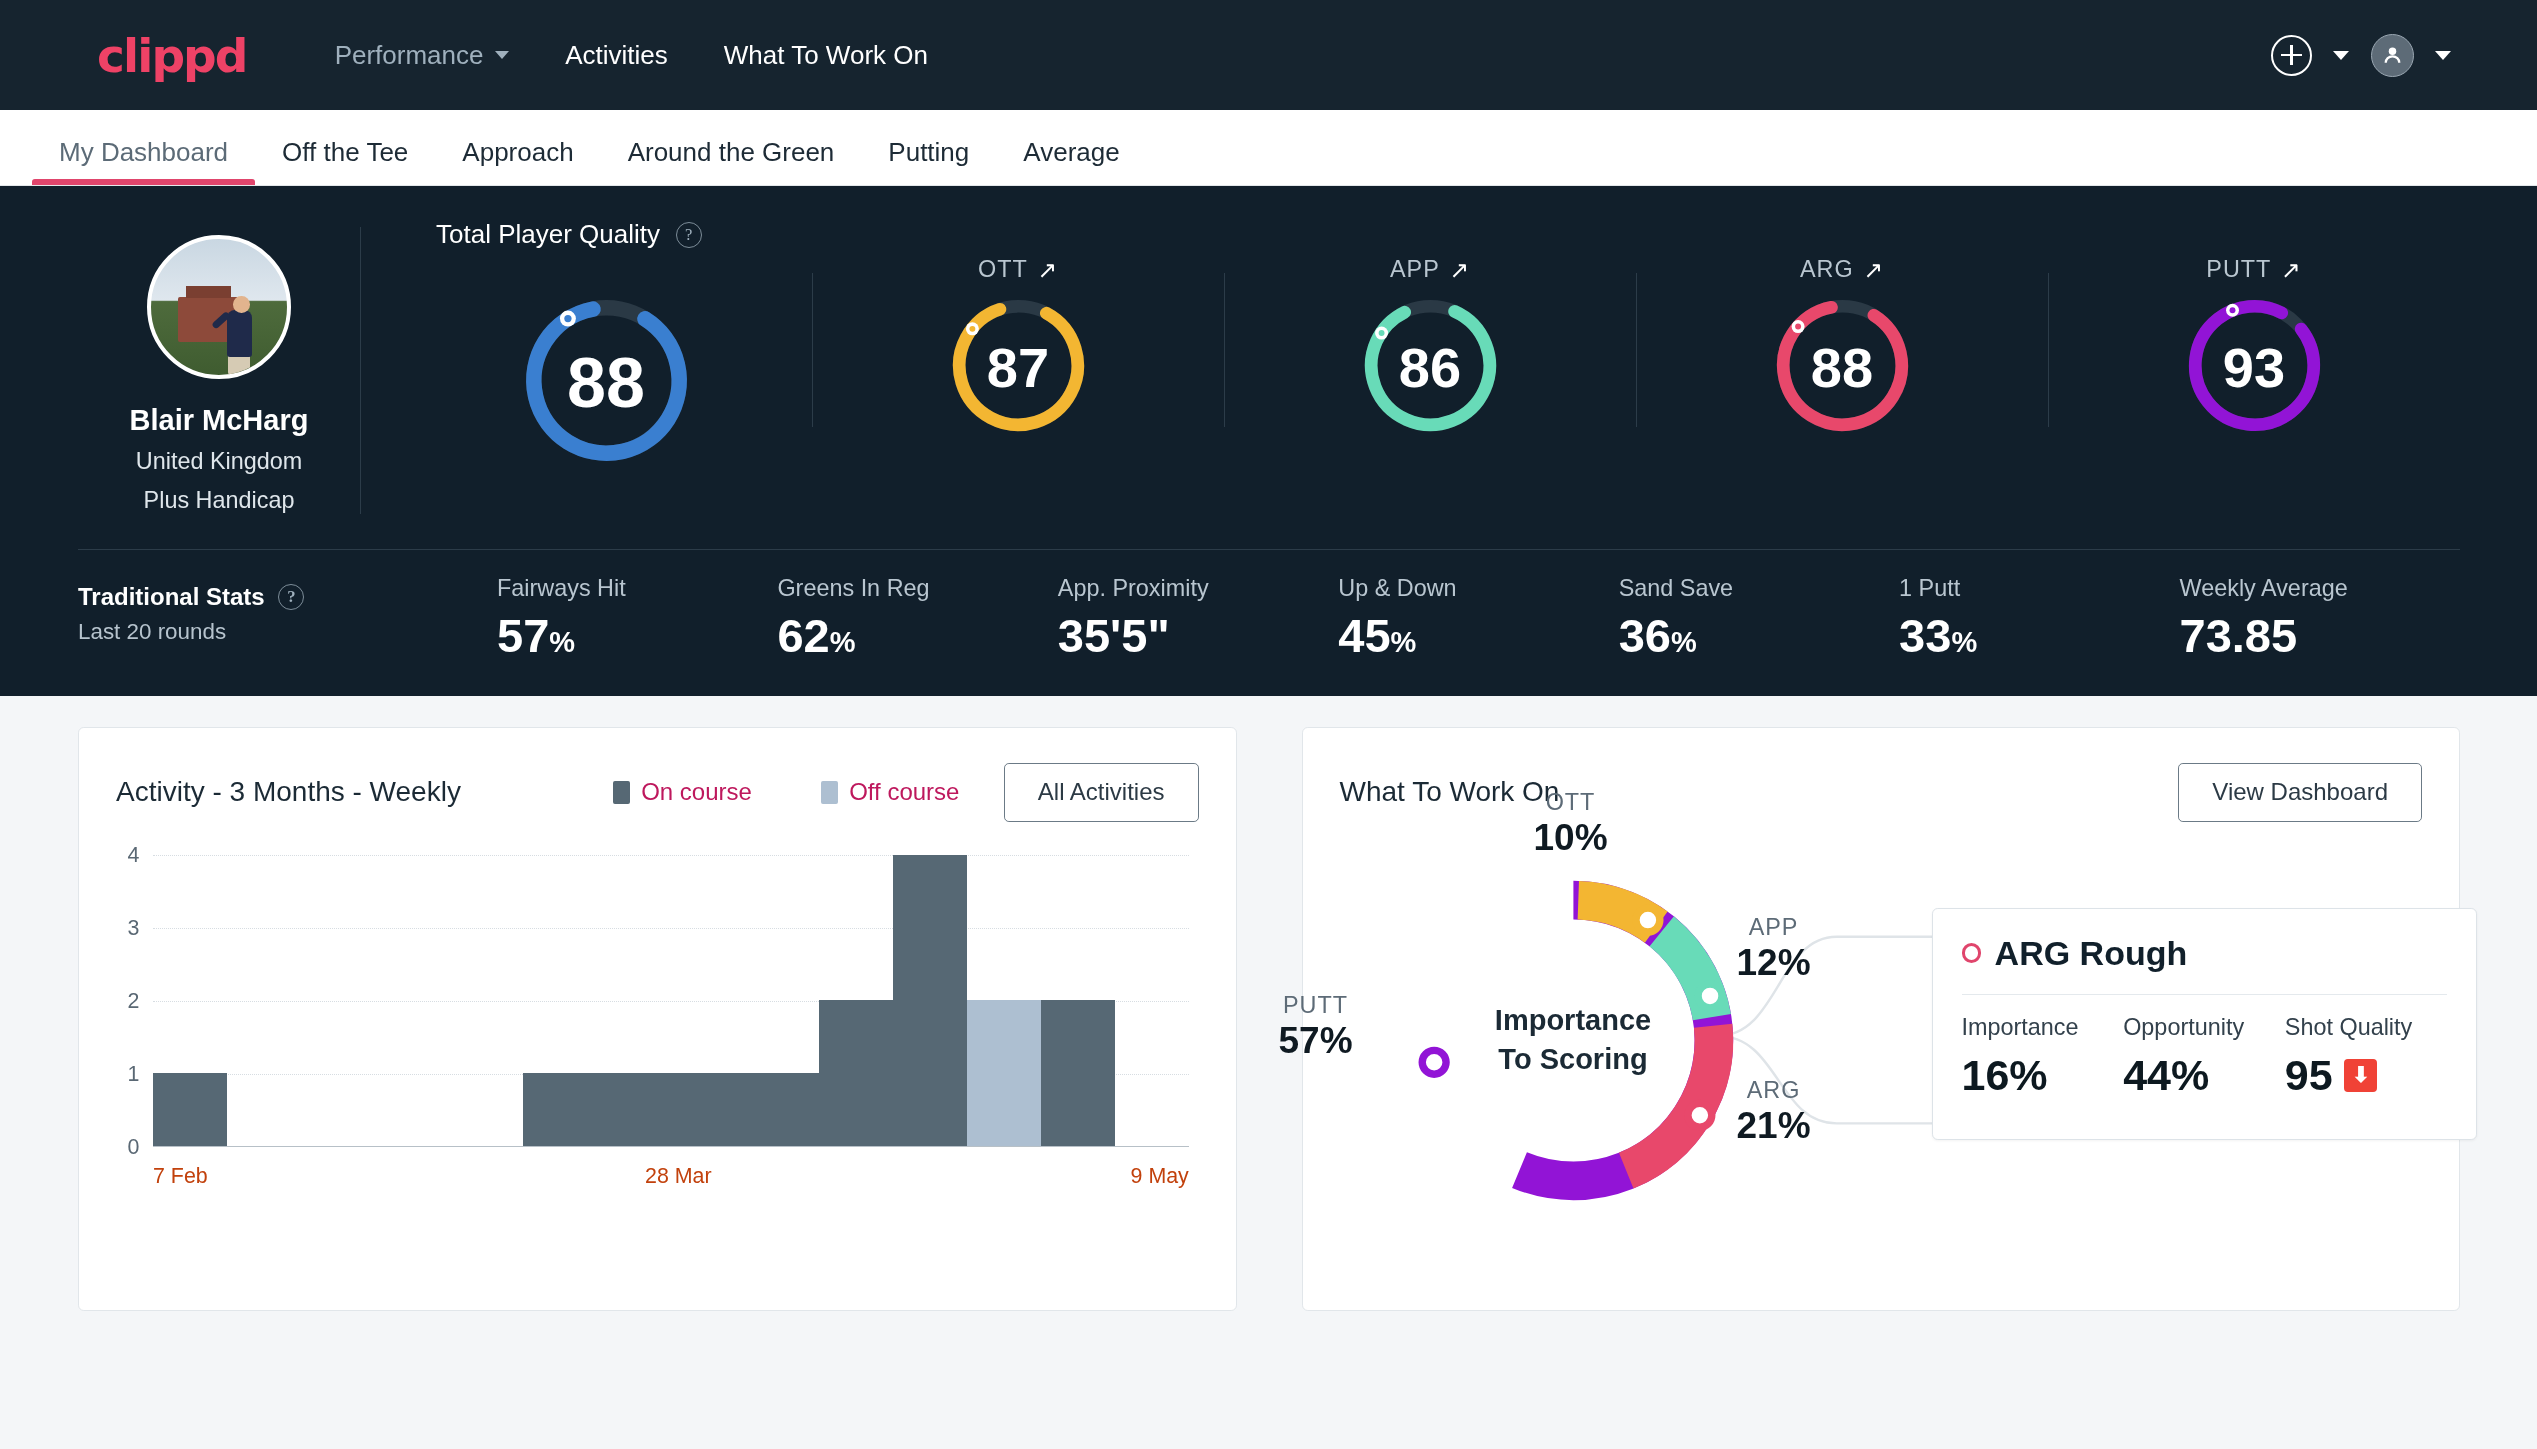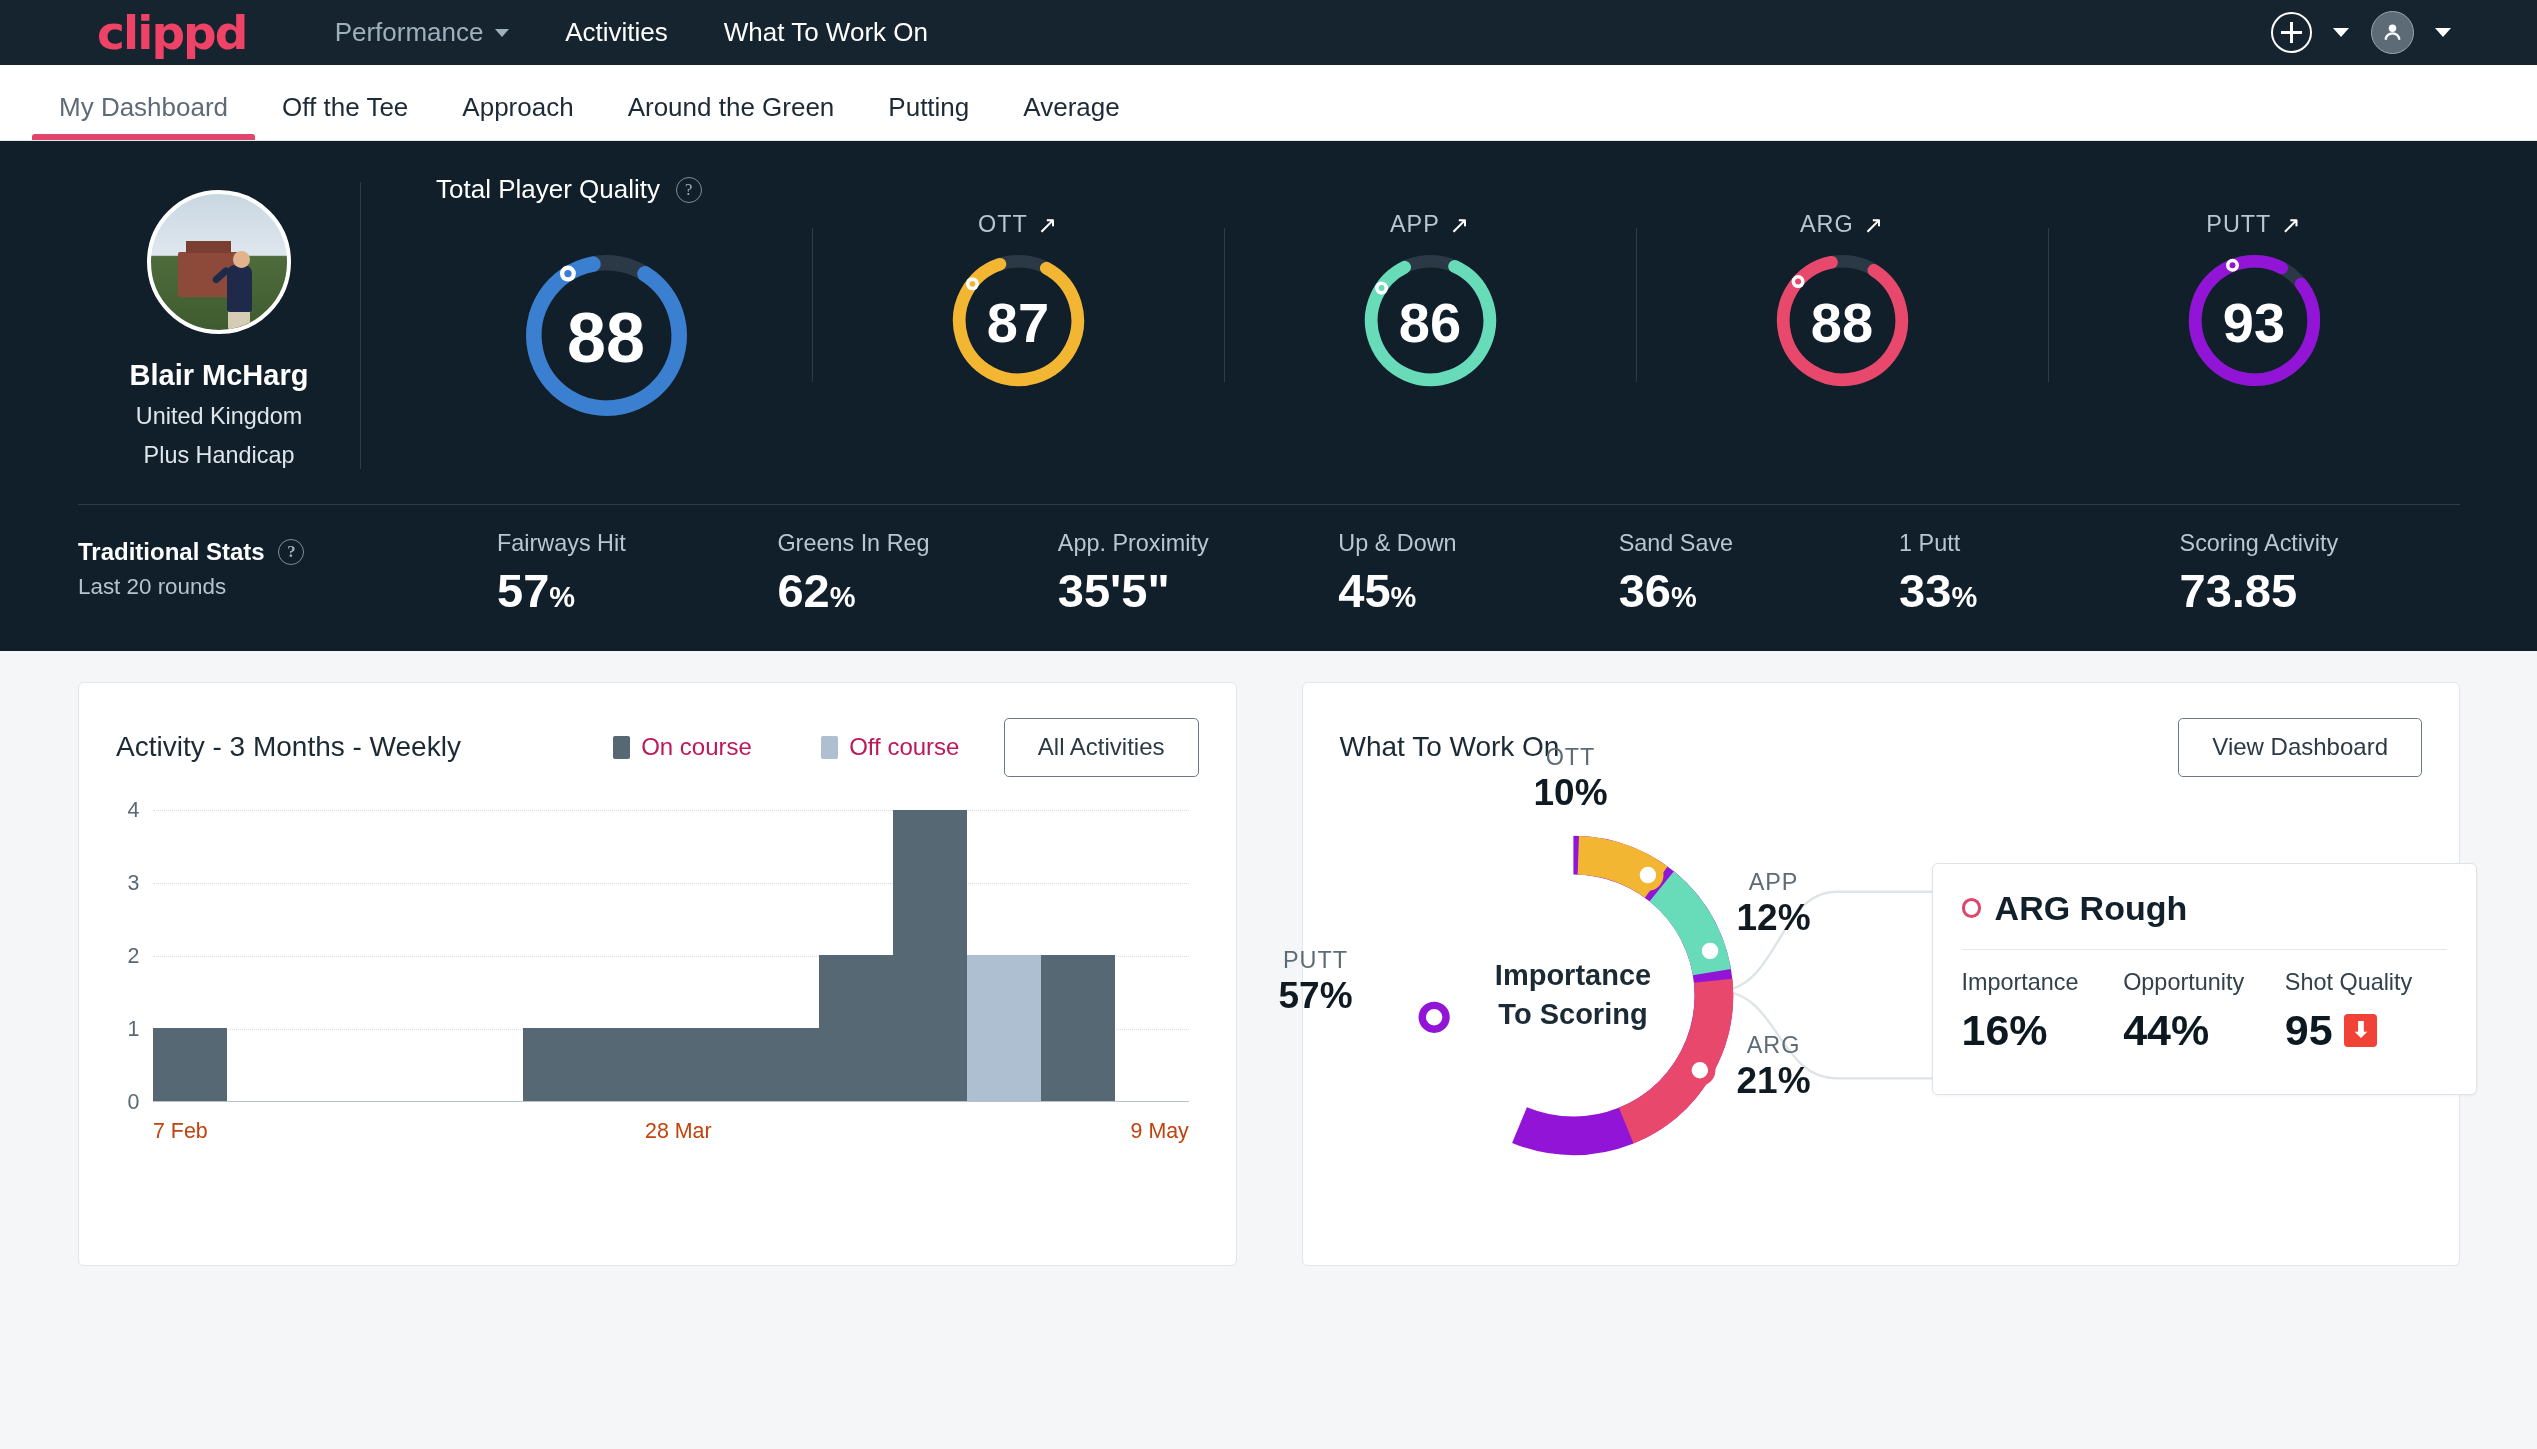--- a/index.html
+++ b/index.html
@@ -5,21 +5,21 @@
   * { box-sizing: border-box; margin: 0; padding: 0; }
   html, body {
     width: 2538px; height: 1450px;
     font-family: "Liberation Sans", sans-serif;
     background: #f4f6f8;
     overflow: hidden;
   }
 
   
   .topnav {
-    height: 65px;
+    height: 110px;
     background: #16242f;
     display: flex;
     align-items: center;
     padding: 0 58px;
     position: relative;
   }
   .logo {
     font-size: 47px;
     font-weight: 700;
     color: #ee4266;
@@ -492,21 +492,21 @@
     </div>
     <div class="stat-cell">
       <div class="stat-label">Sand Save</div>
       <div class="stat-value"><span>36</span><span class="unit">%</span></div>
     </div>
     <div class="stat-cell">
       <div class="stat-label">1 Putt</div>
       <div class="stat-value"><span>33</span><span class="unit">%</span></div>
     </div>
     <div class="stat-cell">
-      <div class="stat-label">Scoring Activity</div>
+      <div class="stat-label">Weekly Average</div>
       <div class="stat-value"><span>73.85</span><span class="unit"></span></div>
     </div>
   </div>
 </div>
 
 <div class="panels">
 
   <div class="panel">
     <div class="panel-head">
       <div class="panel-title">Activity - 3 Months - Weekly</div>

